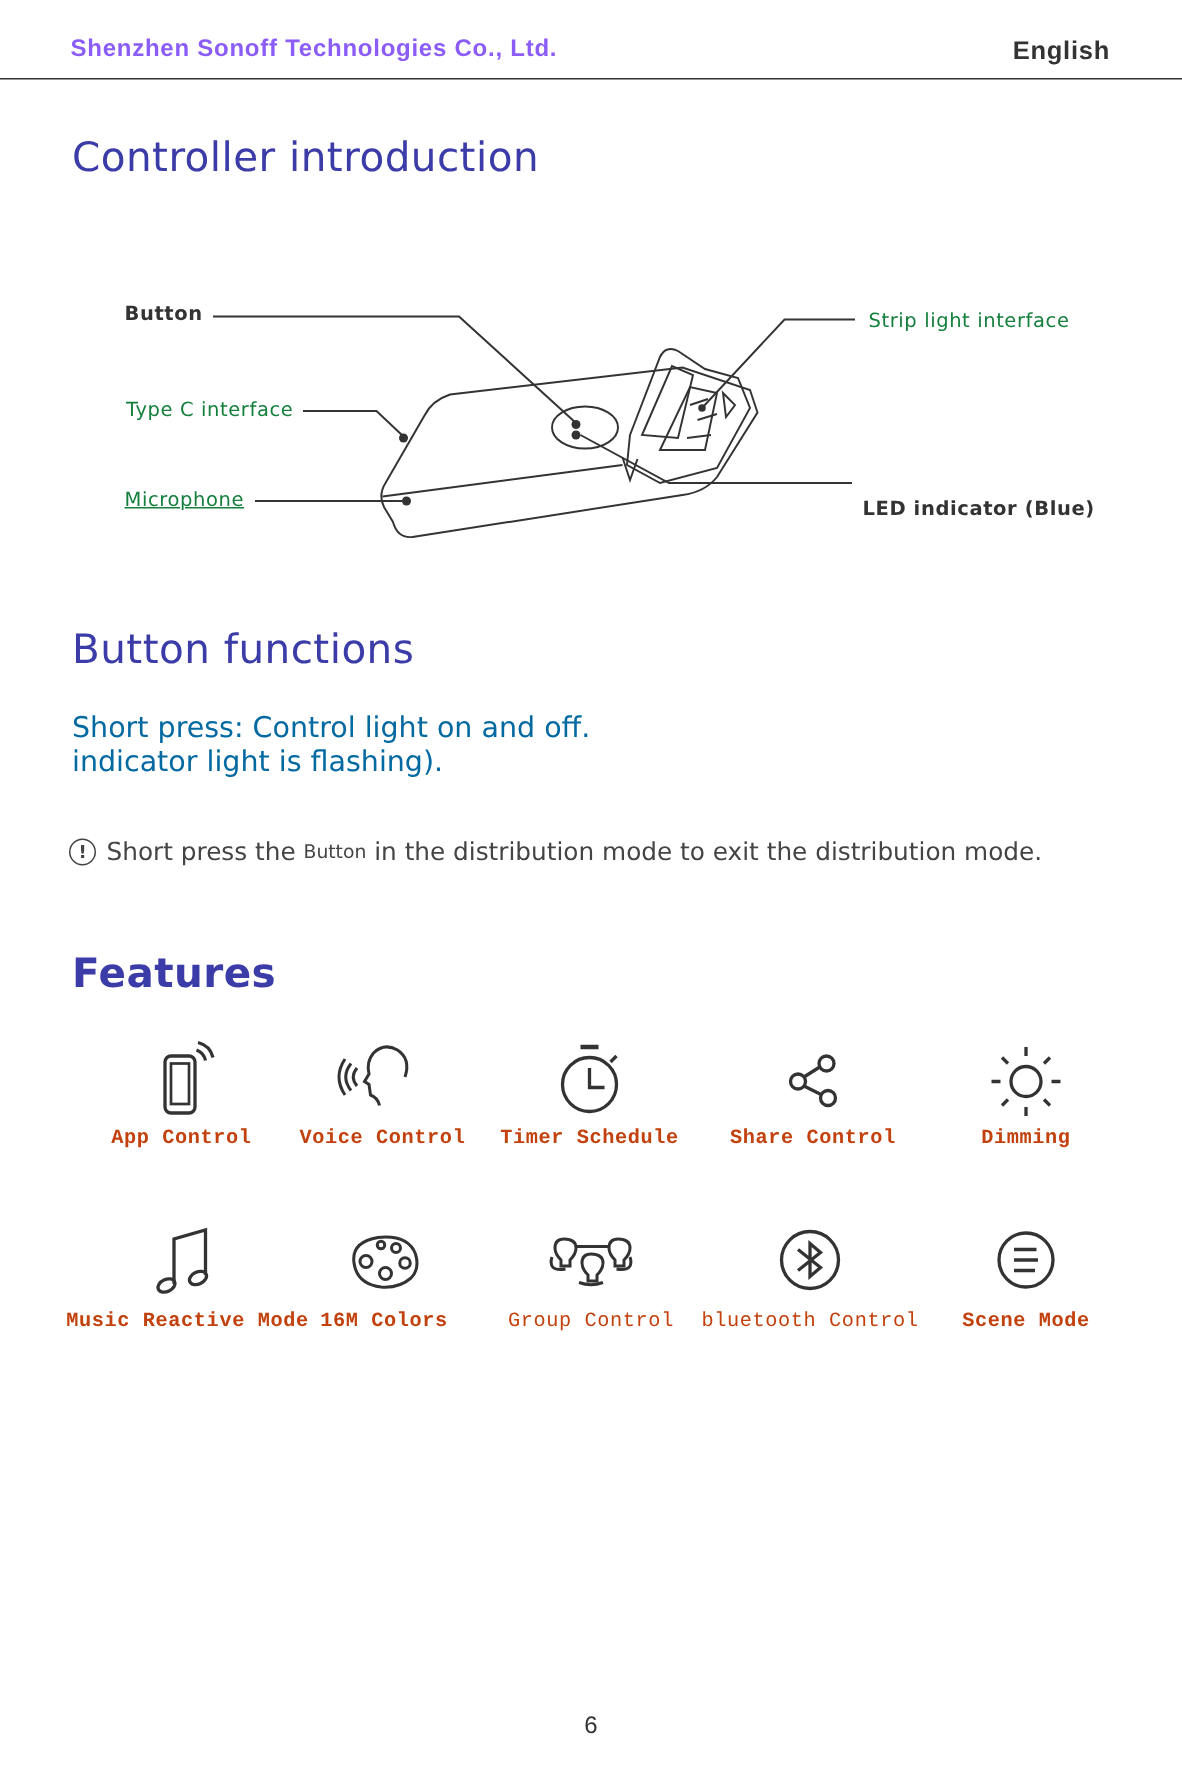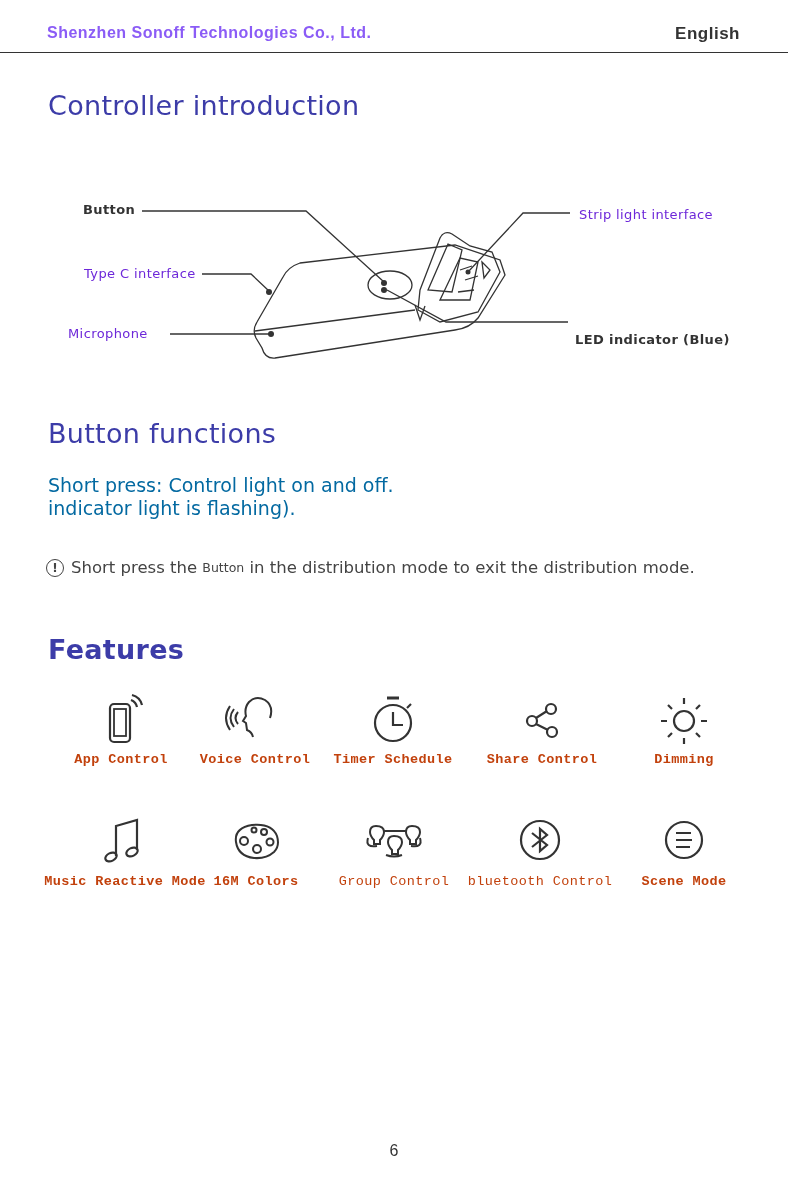--- a/index.html
+++ b/index.html
@@ -3,21 +3,21 @@
 <meta charset="utf-8">
 <style>
   html,body{margin:0;padding:0;background:#fff;}
   body{width:788px;height:1182px;position:relative;overflow:hidden;font-family:"Liberation Sans",sans-serif;color:#333;}
   .hdr{position:absolute;left:0;top:0;width:788px;height:52px;border-bottom:1.5px solid #333;}
   .hdr .co{position:absolute;left:47px;top:24px;font-size:16px;font-weight:bold;color:#8b5cf6;letter-spacing:0.5px;}
   .hdr .lang{position:absolute;right:48px;top:24px;font-size:17px;font-weight:bold;color:#333;letter-spacing:0.5px;}
   .h2{position:absolute;left:48px;font-family:"DejaVu Sans",sans-serif;color:#3c3ca8;font-size:27px;letter-spacing:0.3px;}
   .h2.bold{font-weight:bold;}
   .diagram{position:absolute;left:0;top:180px;width:788px;height:200px;}
-  .lbl{position:absolute;font-family:"DejaVu Sans",sans-serif;font-size:13px;color:#6d28d9;letter-spacing:0.4px;}
+  .lbl{position:absolute;font-family:"DejaVu Sans",sans-serif;font-size:13px;color:#15803d;letter-spacing:0.4px;}
   .lbl.b{font-weight:bold;color:#333;}
   .para{position:absolute;left:48px;font-family:"DejaVu Sans",sans-serif;font-size:19px;color:#0369a1;line-height:23px;width:700px;}
   .note{position:absolute;left:46px;top:558px;font-family:"DejaVu Sans",sans-serif;font-size:16.5px;color:#444;display:flex;align-items:center;}
   .note .ic{width:18px;height:18px;border:1.6px solid #444;border-radius:50%;display:inline-flex;align-items:center;justify-content:center;font-size:12px;font-weight:bold;margin-right:7px;box-sizing:border-box;}
   .note .small{font-size:12.5px;}
   .feat{position:absolute;width:150px;text-align:center;}
   .feat svg{display:block;margin:0 auto;}
   .feat .fl{display:block;font-family:Liberation Mono, monospace;font-size:13.5px;color:#c2410c;letter-spacing:0.4px;margin-top:0;}
   .feat .fl.b{font-weight:bold;}
   .pg{position:absolute;left:0;width:788px;top:1142px;text-align:center;font-size:16px;color:#333;}
@@ -57,21 +57,21 @@
     <g fill="#333">
       <circle cx="269" cy="292" r="3"></circle>
       <circle cx="384" cy="283" r="3"></circle>
       <circle cx="384" cy="290" r="3"></circle>
       <circle cx="271" cy="334" r="3"></circle>
       <circle cx="468" cy="272" r="2.5"></circle>
     </g>
   </svg>
   <span class="lbl b" style="left:83px;top:22px;">Button</span>
   <span class="lbl" style="left:84px;top:86px;">Type C interface</span>
-  <span class="lbl" style="left:68px;top:146px;">Microphone</span>
+  <span class="lbl" style="left:83px;top:146px;text-decoration:underline;">Microphone</span>
   <span class="lbl" style="left:579px;top:27px;">Strip light interface</span>
   <span class="lbl b" style="left:575px;top:152px;">LED indicator (Blue)</span>
 </div>
 
 <div class="h2" style="top:418px;">Button functions</div>
 
 <div class="para" style="top:474px;">
   <div>Short press: Control light on and off.</div>
   <div>indicator light is flashing).</div>
 </div>

